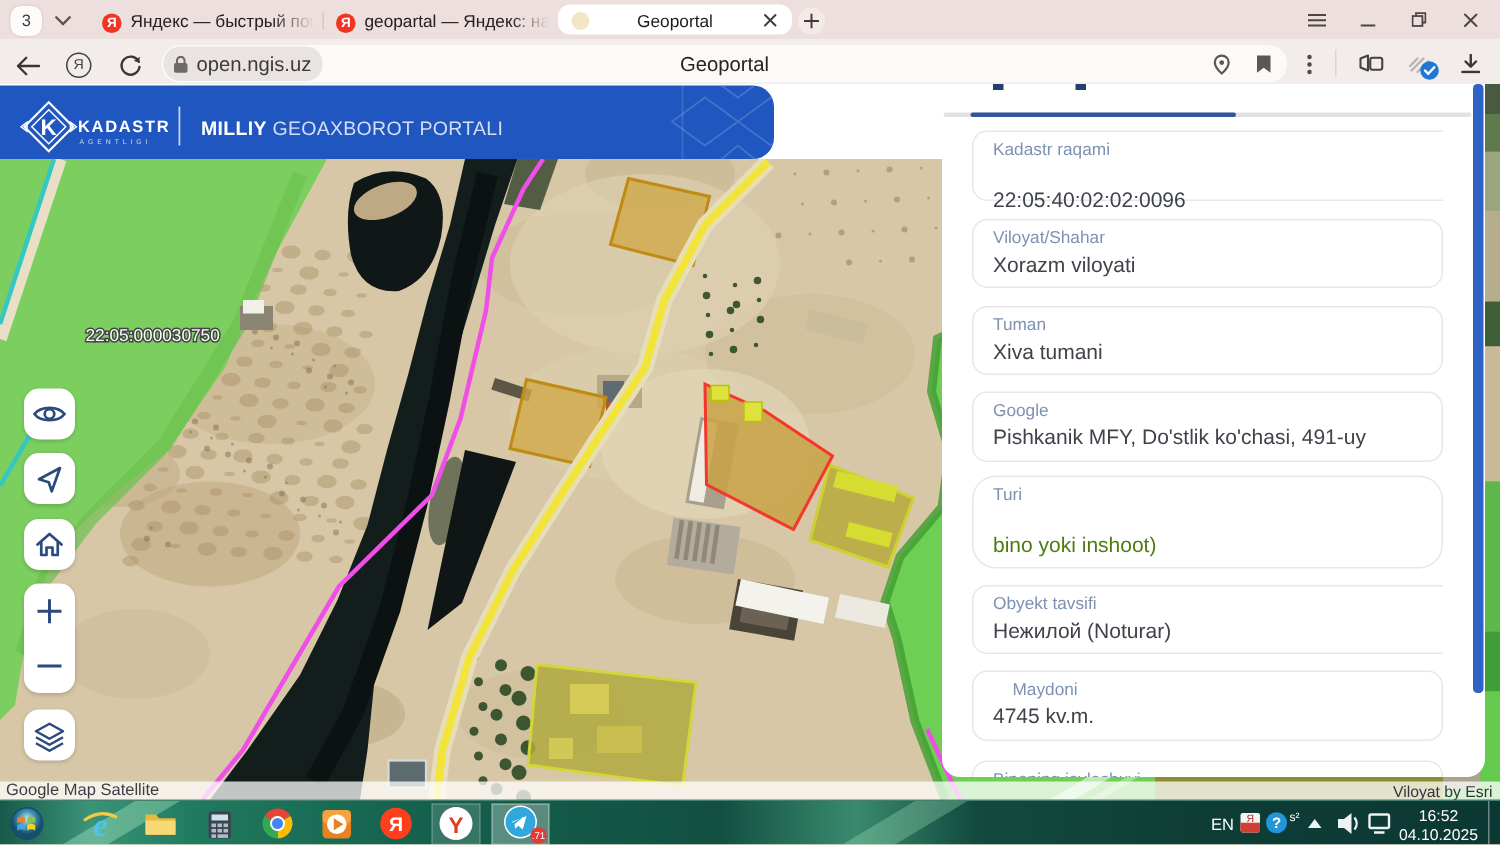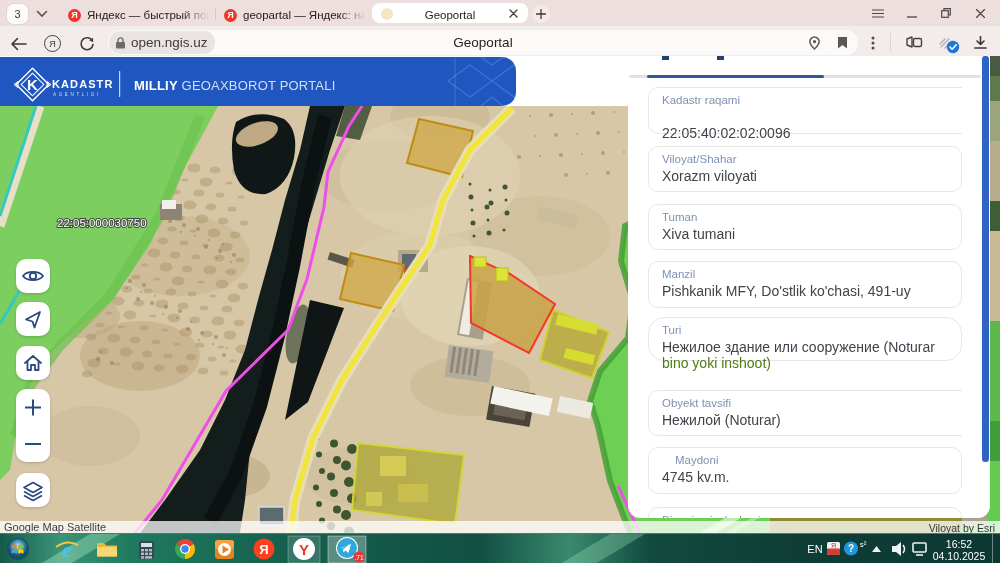--- a/index.html
+++ b/index.html
@@ -605,26 +605,25 @@
     </div>
     <div class="abs" style="left:0;top:147.5px;width:314px;height:46.5px;border:1px solid #e7e7e7;border-radius:10px;background:#fff;">
       <div style="position:absolute;left:13px;top:6px;font-size:11.5px;color:#7d92b1;">Tuman</div>
       <div style="position:absolute;left:13px;top:21px;font-size:14px;color:#3f434a;white-space:nowrap;">Xiva tumani</div>
     </div>
     <div class="abs" style="left:0;top:90px;width:314px;height:46px;border:1px solid #e7e7e7;border-radius:10px;background:#fff;">
       <div style="position:absolute;left:13px;top:6px;font-size:11.5px;color:#7d92b1;">Viloyat/Shahar</div>
       <div style="position:absolute;left:13px;top:21px;font-size:14px;color:#3f434a;white-space:nowrap;">Xorazm viloyati</div>
     </div>
     <div class="abs" style="left:0;top:204.5px;width:314px;height:47px;border:1px solid #e7e7e7;border-radius:10px;background:#fff;">
-      <div style="position:absolute;left:13px;top:6px;font-size:11.5px;color:#7d92b1;">Manzil</div>
+      <div style="position:absolute;left:13px;top:6px;font-size:11.5px;color:#7d92b1;">Google</div>
       <div style="position:absolute;left:13px;top:21px;font-size:14px;color:#3f434a;white-space:nowrap;">Pishkanik MFY, Do'stlik ko'chasi, 491-uy</div>
     </div>
-    <div class="abs" style="left:0;top:261px;width:314px;height:44px;border:1px solid #e7e7e7;border-radius:16px;background:#fff;">
+    <div class="abs" style="left:0;top:261px;width:314px;height:62px;border:1px solid #e7e7e7;border-radius:16px;background:#fff;">
       <div style="position:absolute;left:13px;top:6px;font-size:11.5px;color:#7d92b1;">Turi</div>
-      <div style="position:absolute;left:13px;top:21px;font-size:14px;color:#3f434a;white-space:nowrap;">Нежилое здание или сооружение (Noturar</div>
       <div style="position:absolute;left:13px;top:37px;font-size:14px;color:#4d7c0f;white-space:nowrap;">bino yoki inshoot)</div>
     </div>
     <div class="abs" style="left:0;top:333.5px;width:350px;height:46.5px;border:1px solid #e7e7e7;border-radius:10px;background:#fff;">
       <div style="position:absolute;left:13px;top:6px;font-size:11.5px;color:#7d92b1;">Obyekt tavsifi</div>
       <div style="position:absolute;left:13px;top:21px;font-size:14px;color:#3f434a;white-space:nowrap;">Нежилой (Noturar)</div>
     </div>
     <div class="abs" style="left:0;top:391px;width:314px;height:47px;border:1px solid #e7e7e7;border-radius:10px;background:#fff;">
       <div style="position:absolute;left:13px;top:6px;font-size:11.5px;color:#7d92b1;margin-left:13px;">Maydoni</div>
       <div style="position:absolute;left:13px;top:21px;font-size:14px;color:#3f434a;white-space:nowrap;">4745 kv.m.</div>
     </div>

